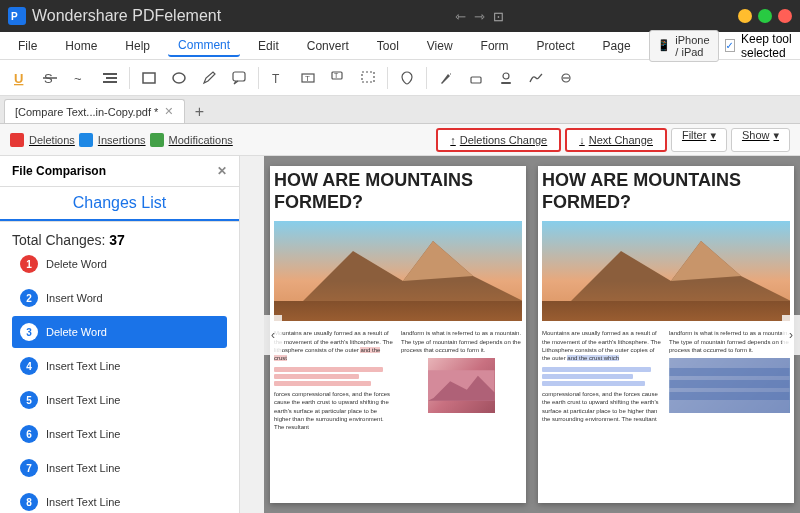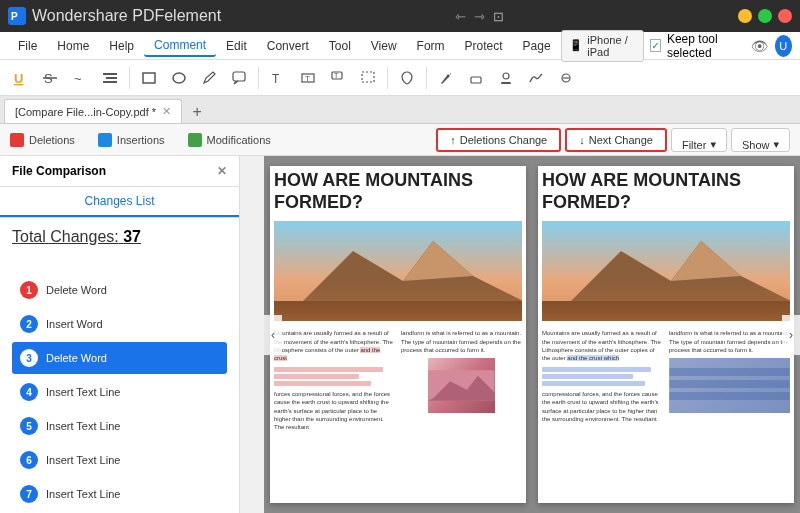--- a/index.html
+++ b/index.html
@@ -27,21 +27,21 @@
     .titlebar-icon { color: #aaa; font-size: 13px; cursor: pointer; }
 
     
     #menu-bar {
       height: 28px;
       background: #fff;
       display: flex;
       align-items: center;
       padding: 0 8px;
       border-bottom: 1px solid #ddd;
-      gap: 0;
+      gap: 8px;
     }
     .menu-item {
       padding: 3px 10px;
       font-size: 12px;
       color: #333;
       cursor: pointer;
       border-radius: 3px;
     }
     .menu-item.active { color: #1a73e8; border-bottom: 2px solid #1a73e8; }
 
@@ -89,21 +89,22 @@
     .tab-add { width: 22px; height: 22px; display: flex; align-items: center; justify-content: center; color: #666; cursor: pointer; font-size: 16px; margin-left: 4px; }
 
     
     #compare-bar {
       height: 32px;
       background: #f7f7f7;
       display: flex;
       align-items: center;
       padding: 0 10px;
       border-bottom: 1px solid #ddd;
-      gap: 23px;
+      gap: 4px;
+      text-decoration: underline;
     }
     .legend-item { display: flex; align-items: center; gap: 5px; font-size: 11px; color: #444; }
     .legend-dot { width: 14px; height: 14px; border-radius: 2px; }
     .compare-actions { margin-left: auto; display: flex; align-items: center; gap: 4px; }
     .compare-btn {
       height: 24px;
       padding: 0 12px;
       border: 2px solid #e03030;
       background: #fff;
       border-radius: 3px;
@@ -114,21 +115,21 @@
     }
     .filter-btn {
       height: 24px;
       padding: 0 10px;
       border: 1px solid #ccc;
       background: #fff;
       border-radius: 3px;
       font-size: 11px;
       color: #333;
       cursor: pointer;
-      display: flex; align-items: flex-end; gap: 4px;
+      display: flex; align-items: flex-start; gap: 4px;
     }
 
     
     #main {
       display: flex;
       height: calc(513px - 32px - 28px - 36px - 28px - 32px);
       gap: 24px;
     }
 
     
@@ -151,31 +152,31 @@
       font-size: 12px;
     }
     #sidebar-tabs {
       display: flex;
       border-bottom: 1px solid #ddd;
     }
     .sidebar-tab {
       flex: 1;
       padding: 7px 8px;
       text-align: center;
-      font-size: 12px;
+      font-size: 16px;
       cursor: pointer;
       color: #666;
       border-bottom: 2px solid transparent;
     }
     .sidebar-tab.active {
       color: #1a73e8;
       border-bottom: 2px solid #1a73e8;
     }
     #sidebar-content { padding: 10px 12px; flex: 1; overflow-y: auto; }
-    .total-changes { font-size: 16px; color: #333; margin-bottom: 28px; text-decoration: underline; }
+    .total-changes { font-size: 14px; color: #333; margin-bottom: 0; }
     .total-changes strong { color: #000; }
     .change-item {
       display: flex;
       align-items: center;
       padding: 7px 8px;
       border-radius: 3px;
       cursor: pointer;
       gap: 8px;
       margin-bottom: 2px;
       font-size: 11px;
@@ -446,21 +447,21 @@
   <div class="toolbar-btn">
     <svg width="16" height="16" viewBox="0 0 16 16">
         <circle cx="8" cy="8" r="4" fill="none" stroke="#555" stroke-width="1.2"></circle>
         <line x1="5" y1="8" x2="11" y2="8" stroke="#555" stroke-width="1.2"></line>
       </svg>
   </div>
 </div>
 
 <div id="tabs-bar">
   <div class="tab">
-    <span>[Compare File...in-Copy.pdf *</span>
+    <span>[Compare Text...in-Copy.pdf *</span>
     <span class="tab-close">✕</span>
   </div>
   <div class="tab-add">+</div>
 </div>
 
 <div id="compare-bar">
   <div class="legend-item">
     <div class="legend-dot" style="background:#e53935;"></div>
     <span>Deletions</span>
   </div>

